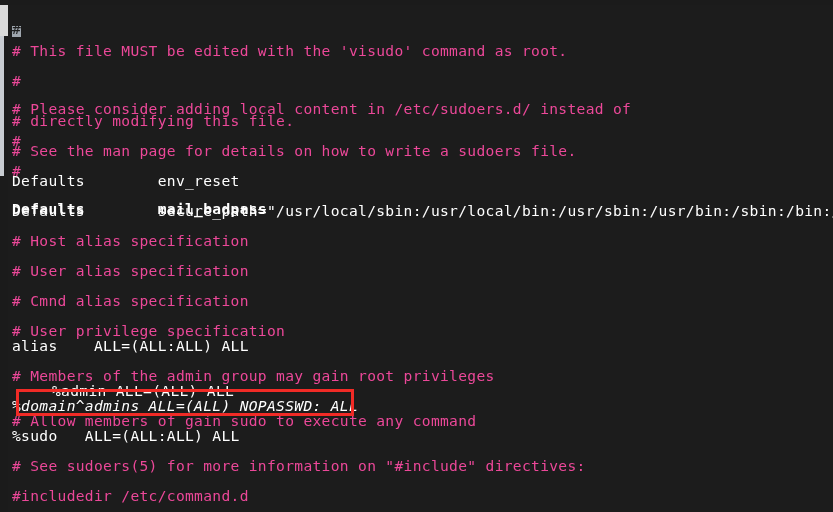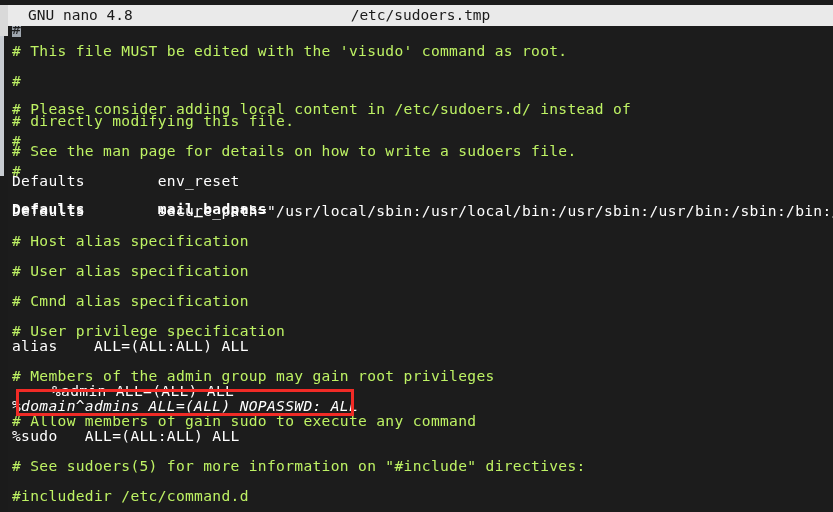--- a/index.html
+++ b/index.html
@@ -89,21 +89,21 @@
   .code-line {
     position: absolute;
     left: 4px;
     height: 30px;
     line-height: 30px;
     font-size: 14.6px;
     letter-spacing: 0.32px;
     white-space: pre;
     color: #e6e6e6;
   }
-  .code-line.comment { color: #bef264; }
+  .code-line.comment { color: #ec4899; }
   .code-line.plain   { color: #ffffff; }
 
   
   #cursor-line {
     position: absolute;
     left: 4px;
     top: -12px;
     height: 30px;
     line-height: 30px;
     font-size: 14.6px;
@@ -130,24 +130,20 @@
 </head>
 <body>
 
 <div id="terminal-window">
 
   <div id="window-chrome-top"></div>
   <div id="window-chrome-left"></div>
   <div id="window-chrome-left-lower"></div>
   <div id="window-chrome-left-accent"></div>
 
-  <div id="title-bar">
-    <span class="tb-version">GNU nano 4.8</span>
-    <span class="tb-filename">/etc/sudoers.tmp</span>
-  </div>
 
   <div id="editor-area">
 
     <div id="cursor-line"><span class="cursor-cell">#</span></div>
 
     <div id="code-lines-container">
         <div class="code-line comment" style="top: 10px;"># This file MUST be edited with the 'visudo' command as root.</div>
         <div class="code-line comment" style="top: 40px;">#</div>
         <div class="code-line comment" style="top: 68px; text-align: right;"># Please consider adding local content in /etc/sudoers.d/ instead of</div>
         <div class="code-line comment" style="top: 80px;"># directly modifying this file.</div>

